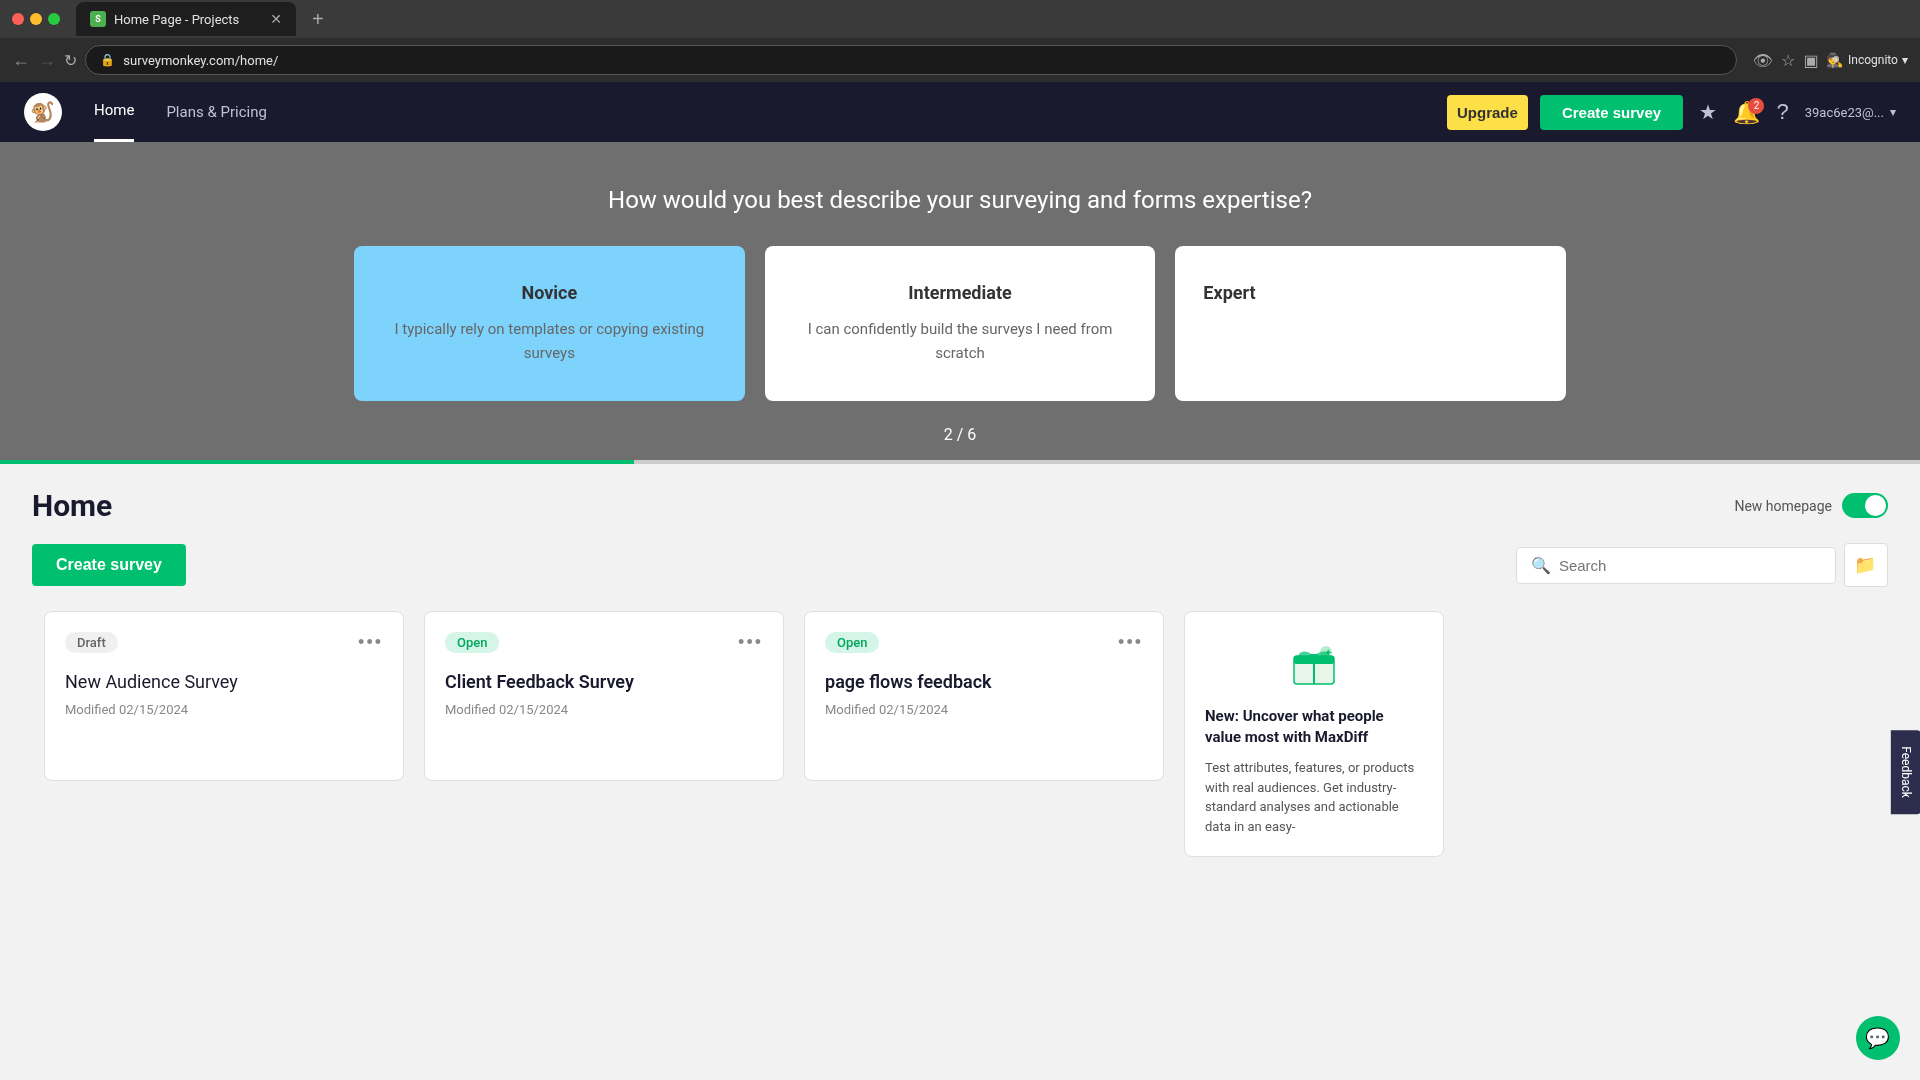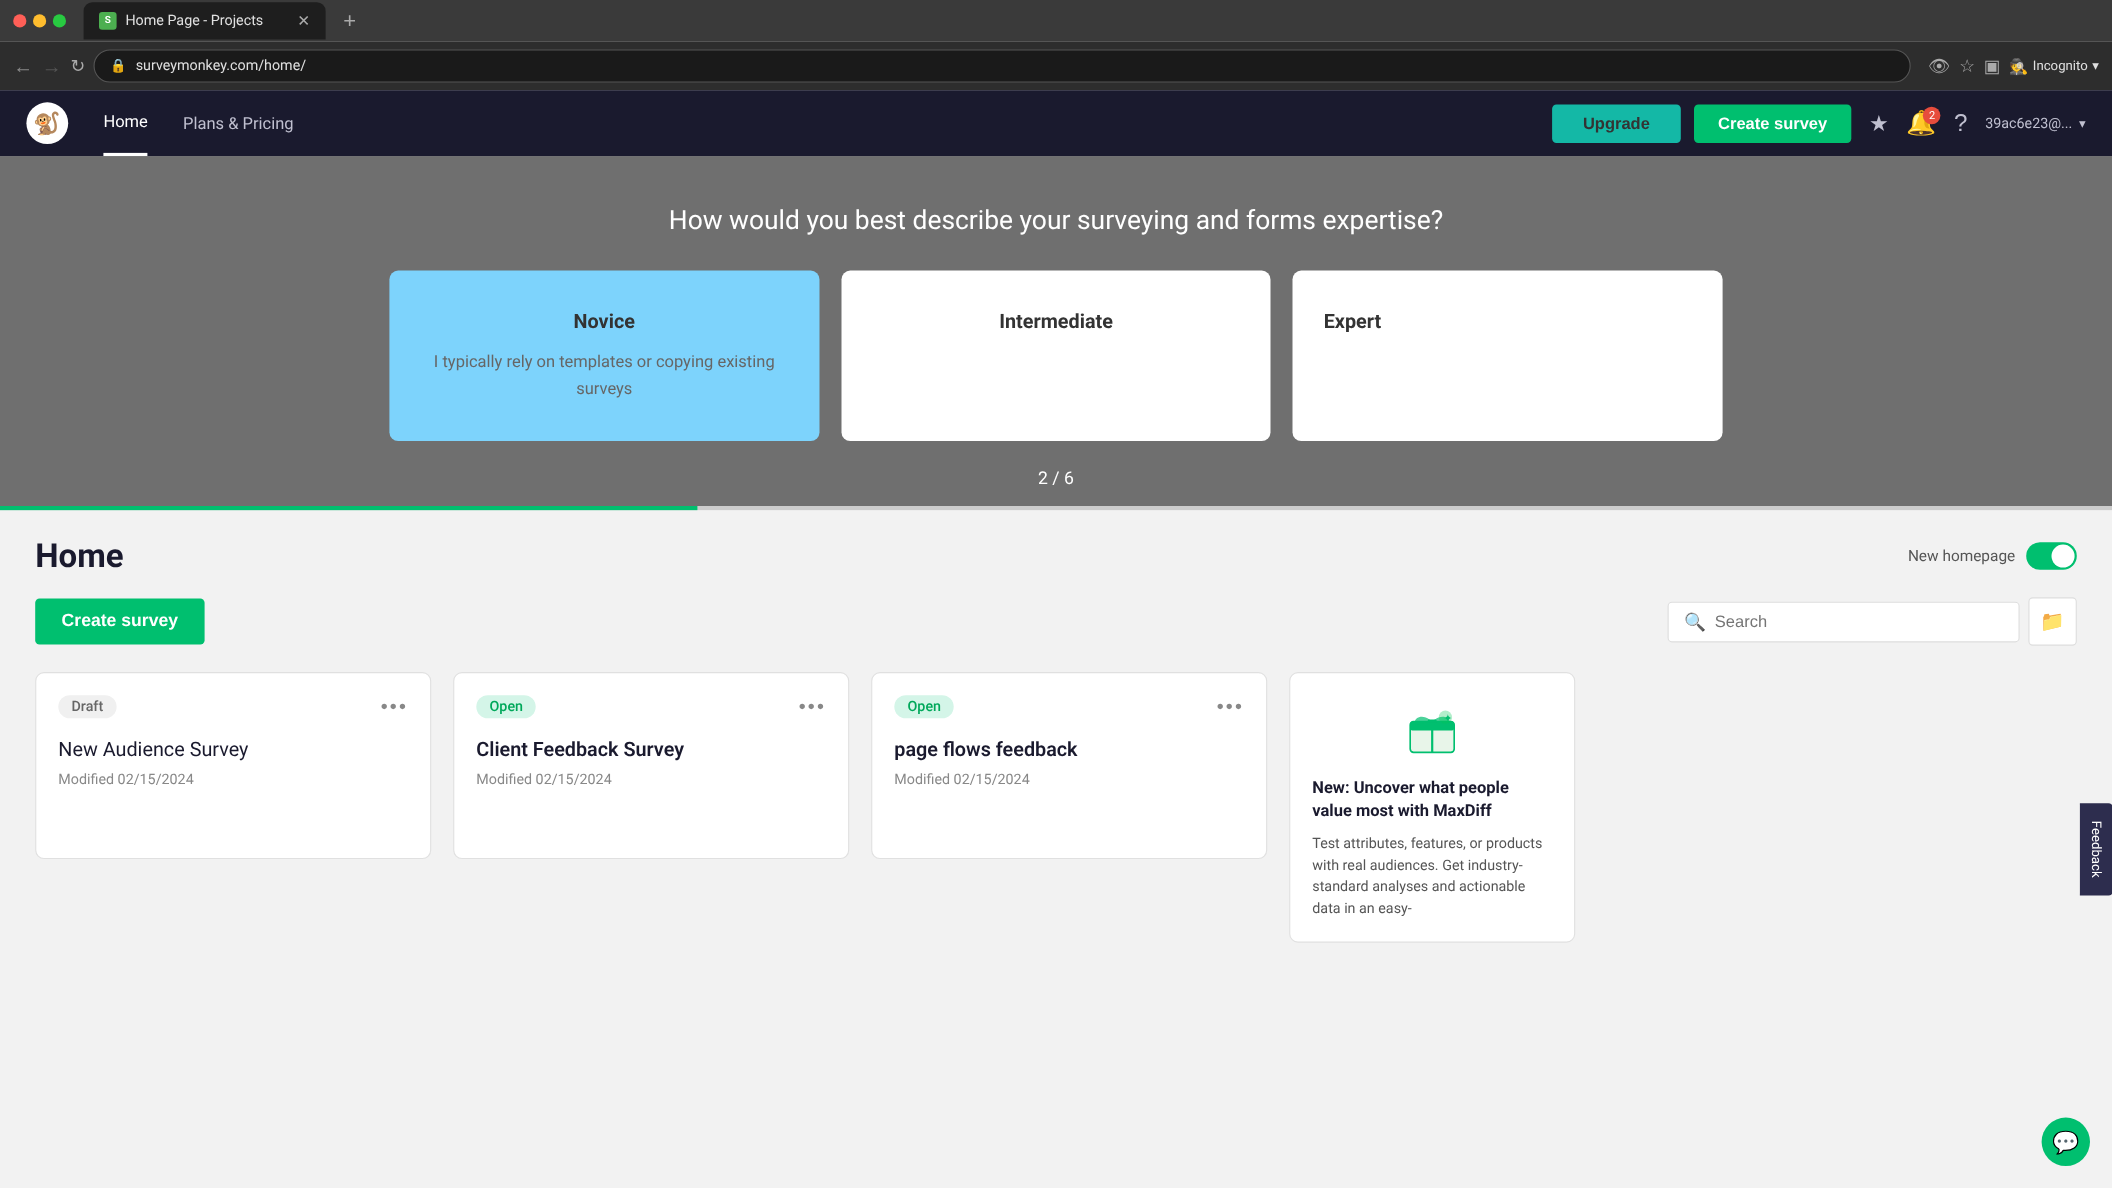--- a/index.html
+++ b/index.html
@@ -61,21 +61,21 @@
 
   <div style="background:#1a1a2e;height:60px;display:flex;align-items:center;padding:0 24px;gap:32px;">
     <div style="width:38px;height:38px;background:white;border-radius:50%;display:flex;align-items:center;justify-content:center;cursor:pointer;flex-shrink:0;">
       <span style="font-size:20px;">🐒</span>
     </div>
     <nav style="display:flex;gap:32px;align-items:flex-end;height:60px;">
       <a style="color:white;font-size:15px;cursor:pointer;text-decoration:none;display:flex;align-items:center;height:100%;border-bottom:3px solid white;padding-bottom:2px;">Home</a>
       <a style="color:#c0c0d0;font-size:15px;cursor:pointer;text-decoration:none;display:flex;align-items:center;height:100%;">Plans &amp; Pricing</a>
     </nav>
     <div style="margin-left:auto;display:flex;align-items:center;gap:12px;">
-      <button style="background:#14b8a6;color:#333;border:none;padding:9px 28px;border-radius:4px;font-size:15px;font-weight:600;cursor:pointer;">Upgrade</button>
+      <button style="background:#fde047;color:#333;border:none;padding:9px 10px;border-radius:4px;font-size:15px;font-weight:600;cursor:pointer;">Upgrade</button>
       <button style="background:#00bf6f;color:white;border:none;padding:9px 22px;border-radius:4px;font-size:15px;font-weight:600;cursor:pointer;">Create survey</button>
       <button style="background:none;border:none;color:#c0c0d0;cursor:pointer;font-size:20px;padding:4px;">★</button>
       <div style="position:relative;cursor:pointer;">
         <span style="color:#c0c0d0;font-size:22px;">🔔</span>
         <span style="position:absolute;top:-2px;right:-4px;background:#e74c3c;color:white;border-radius:50%;width:16px;height:16px;font-size:10px;display:flex;align-items:center;justify-content:center;">2</span>
       </div>
       <button style="background:none;border:none;color:#c0c0d0;cursor:pointer;font-size:22px;padding:4px;">?</button>
       <div style="display:flex;align-items:center;gap:6px;color:#c0c0d0;cursor:pointer;font-size:13px;">
         <span>39ac6e23@...</span>
         <span style="font-size:12px;">▾</span>
@@ -88,20 +88,21 @@
 
     <div style="display:flex;gap:20px;justify-content:center;width:100%;max-width:1260px;padding:0 24px;">
 
       <div style="background:#7dd3fc;border-radius:8px;padding:36px 28px;flex:1;max-width:400px;cursor:pointer;">
         <div style="font-size:18px;font-weight:700;color:#333;text-align:center;margin-bottom:14px;">Novice</div>
         <div style="font-size:15px;color:#666;text-align:center;line-height:1.6;">I typically rely on templates or copying existing surveys</div>
       </div>
 
       <div style="background:white;border-radius:8px;padding:36px 28px;flex:1;max-width:400px;cursor:pointer;">
         <div style="font-size:18px;font-weight:700;color:#333;text-align:center;margin-bottom:14px;">Intermediate</div>
+        <div style="font-size:15px;color:#666;text-align:center;line-height:1.6;">I can confidently build the surveys I need from scratch</div>
       </div>
 
       <div style="background:white;border-radius:8px;padding:36px 28px;flex:1;max-width:400px;cursor:pointer;">
         <div style="font-size:18px;font-weight:700;color:#333;text-align:left;margin-bottom:14px;">Expert</div>
       </div>
     </div>
 
     <div style="color:white;font-size:16px;margin-top:24px;margin-bottom:0;padding-bottom:16px;">2 / 6</div>
   </div>
 
@@ -127,21 +128,21 @@
         <div style="display:flex;align-items:center;background:white;border:1px solid #ddd;border-radius:4px;padding:8px 14px;gap:8px;width:320px;">
           <span style="color:#888;font-size:16px;">🔍</span>
           <input type="text" style="border: none; outline: none; font-size: 15px; color: rgb(51, 51, 51); width: 100%; background: transparent;" placeholder="Search">
         </div>
         <button style="background:white;border:1px solid #ddd;border-radius:4px;width:44px;height:44px;display:flex;align-items:center;justify-content:center;cursor:pointer;font-size:18px;color:#555;">📁</button>
       </div>
     </div>
 
     <div>
 
-      <div style="display:flex;gap:20px;align-items:flex-start;">
+      <div style="display:flex;gap:20px;align-items:flex-start;margin-left:12px;">
 
         <div style="background:white;border:1px solid #e0e0e0;border-radius:8px;padding:20px;flex:1;min-height:170px;max-width:360px;cursor:pointer;">
           <div style="display:flex;align-items:center;margin-bottom:18px;">
             <span style="background:#f0f0f0;color:#666;border-radius:20px;padding:3px 12px;font-size:13px;font-weight:500;">Draft</span>
             <button style="margin-left:auto;background:none;border:none;cursor:pointer;color:#888;font-size:18px;letter-spacing:2px;">•••</button>
           </div>
           <div style="font-size:18px;font-weight:400;color:#1a1a2e;margin-bottom:10px;">New Audience Survey</div>
           <div style="font-size:13px;color:#888;">Modified 02/15/2024</div>
         </div>
 

